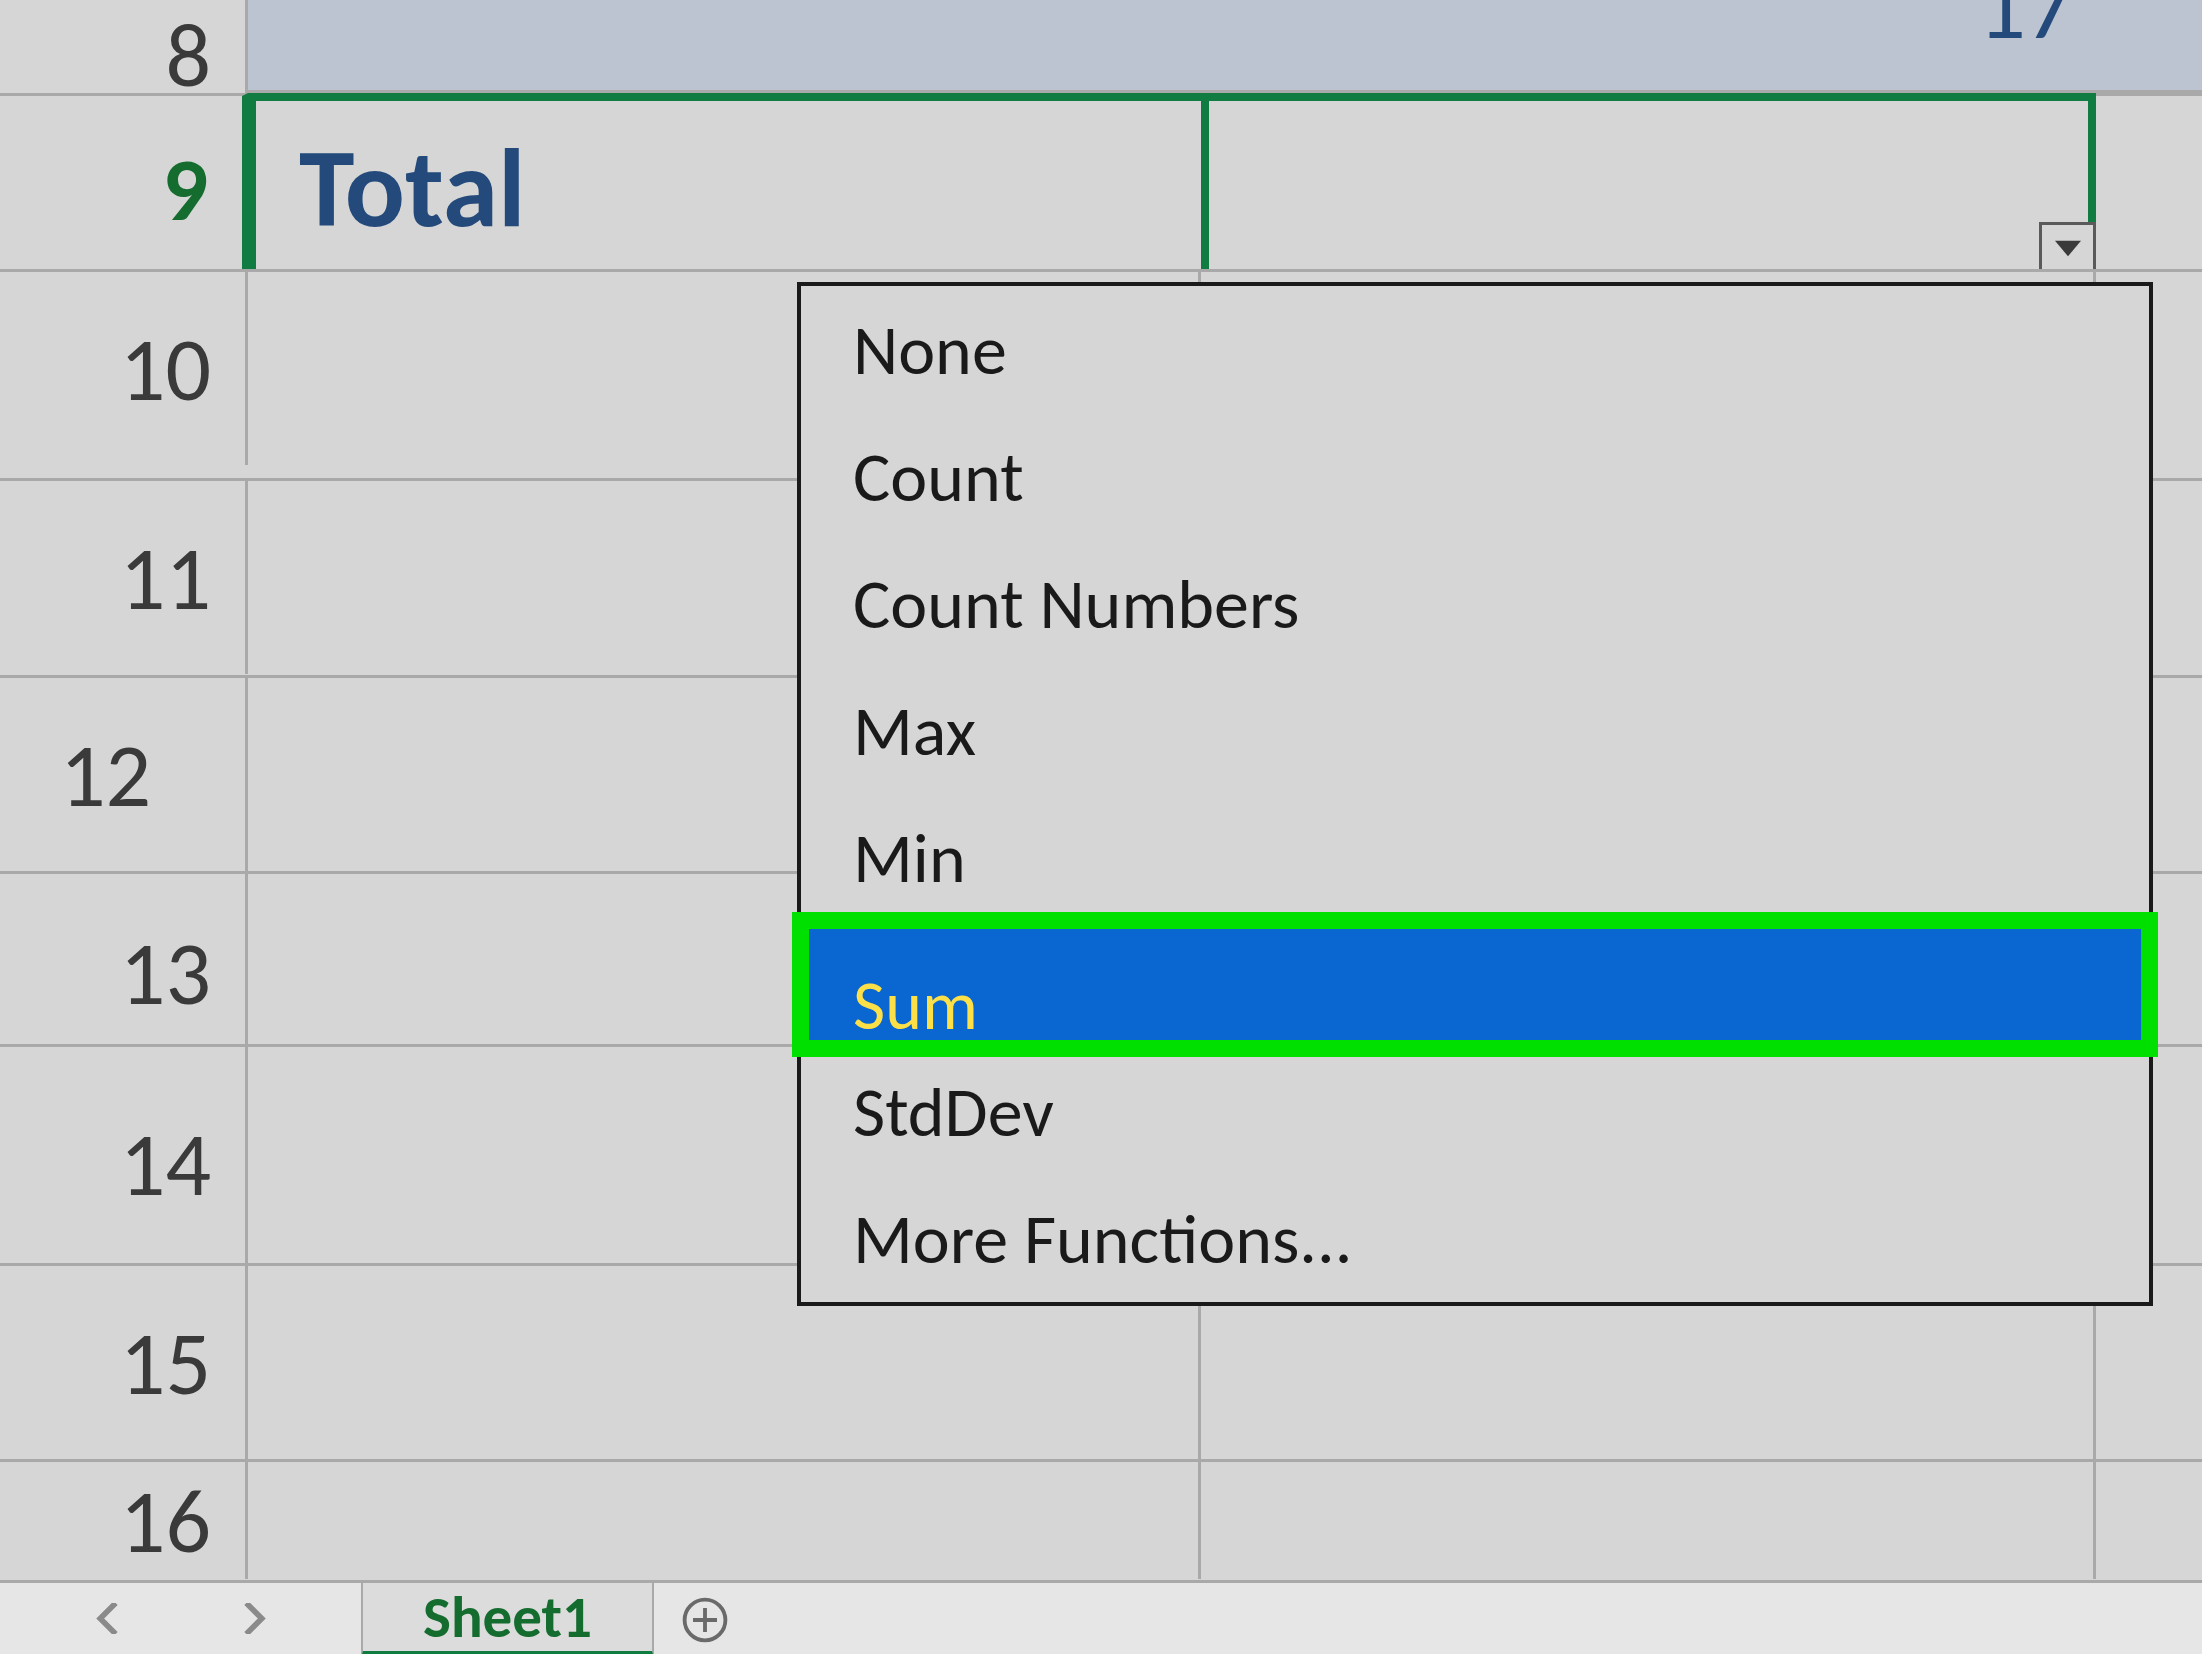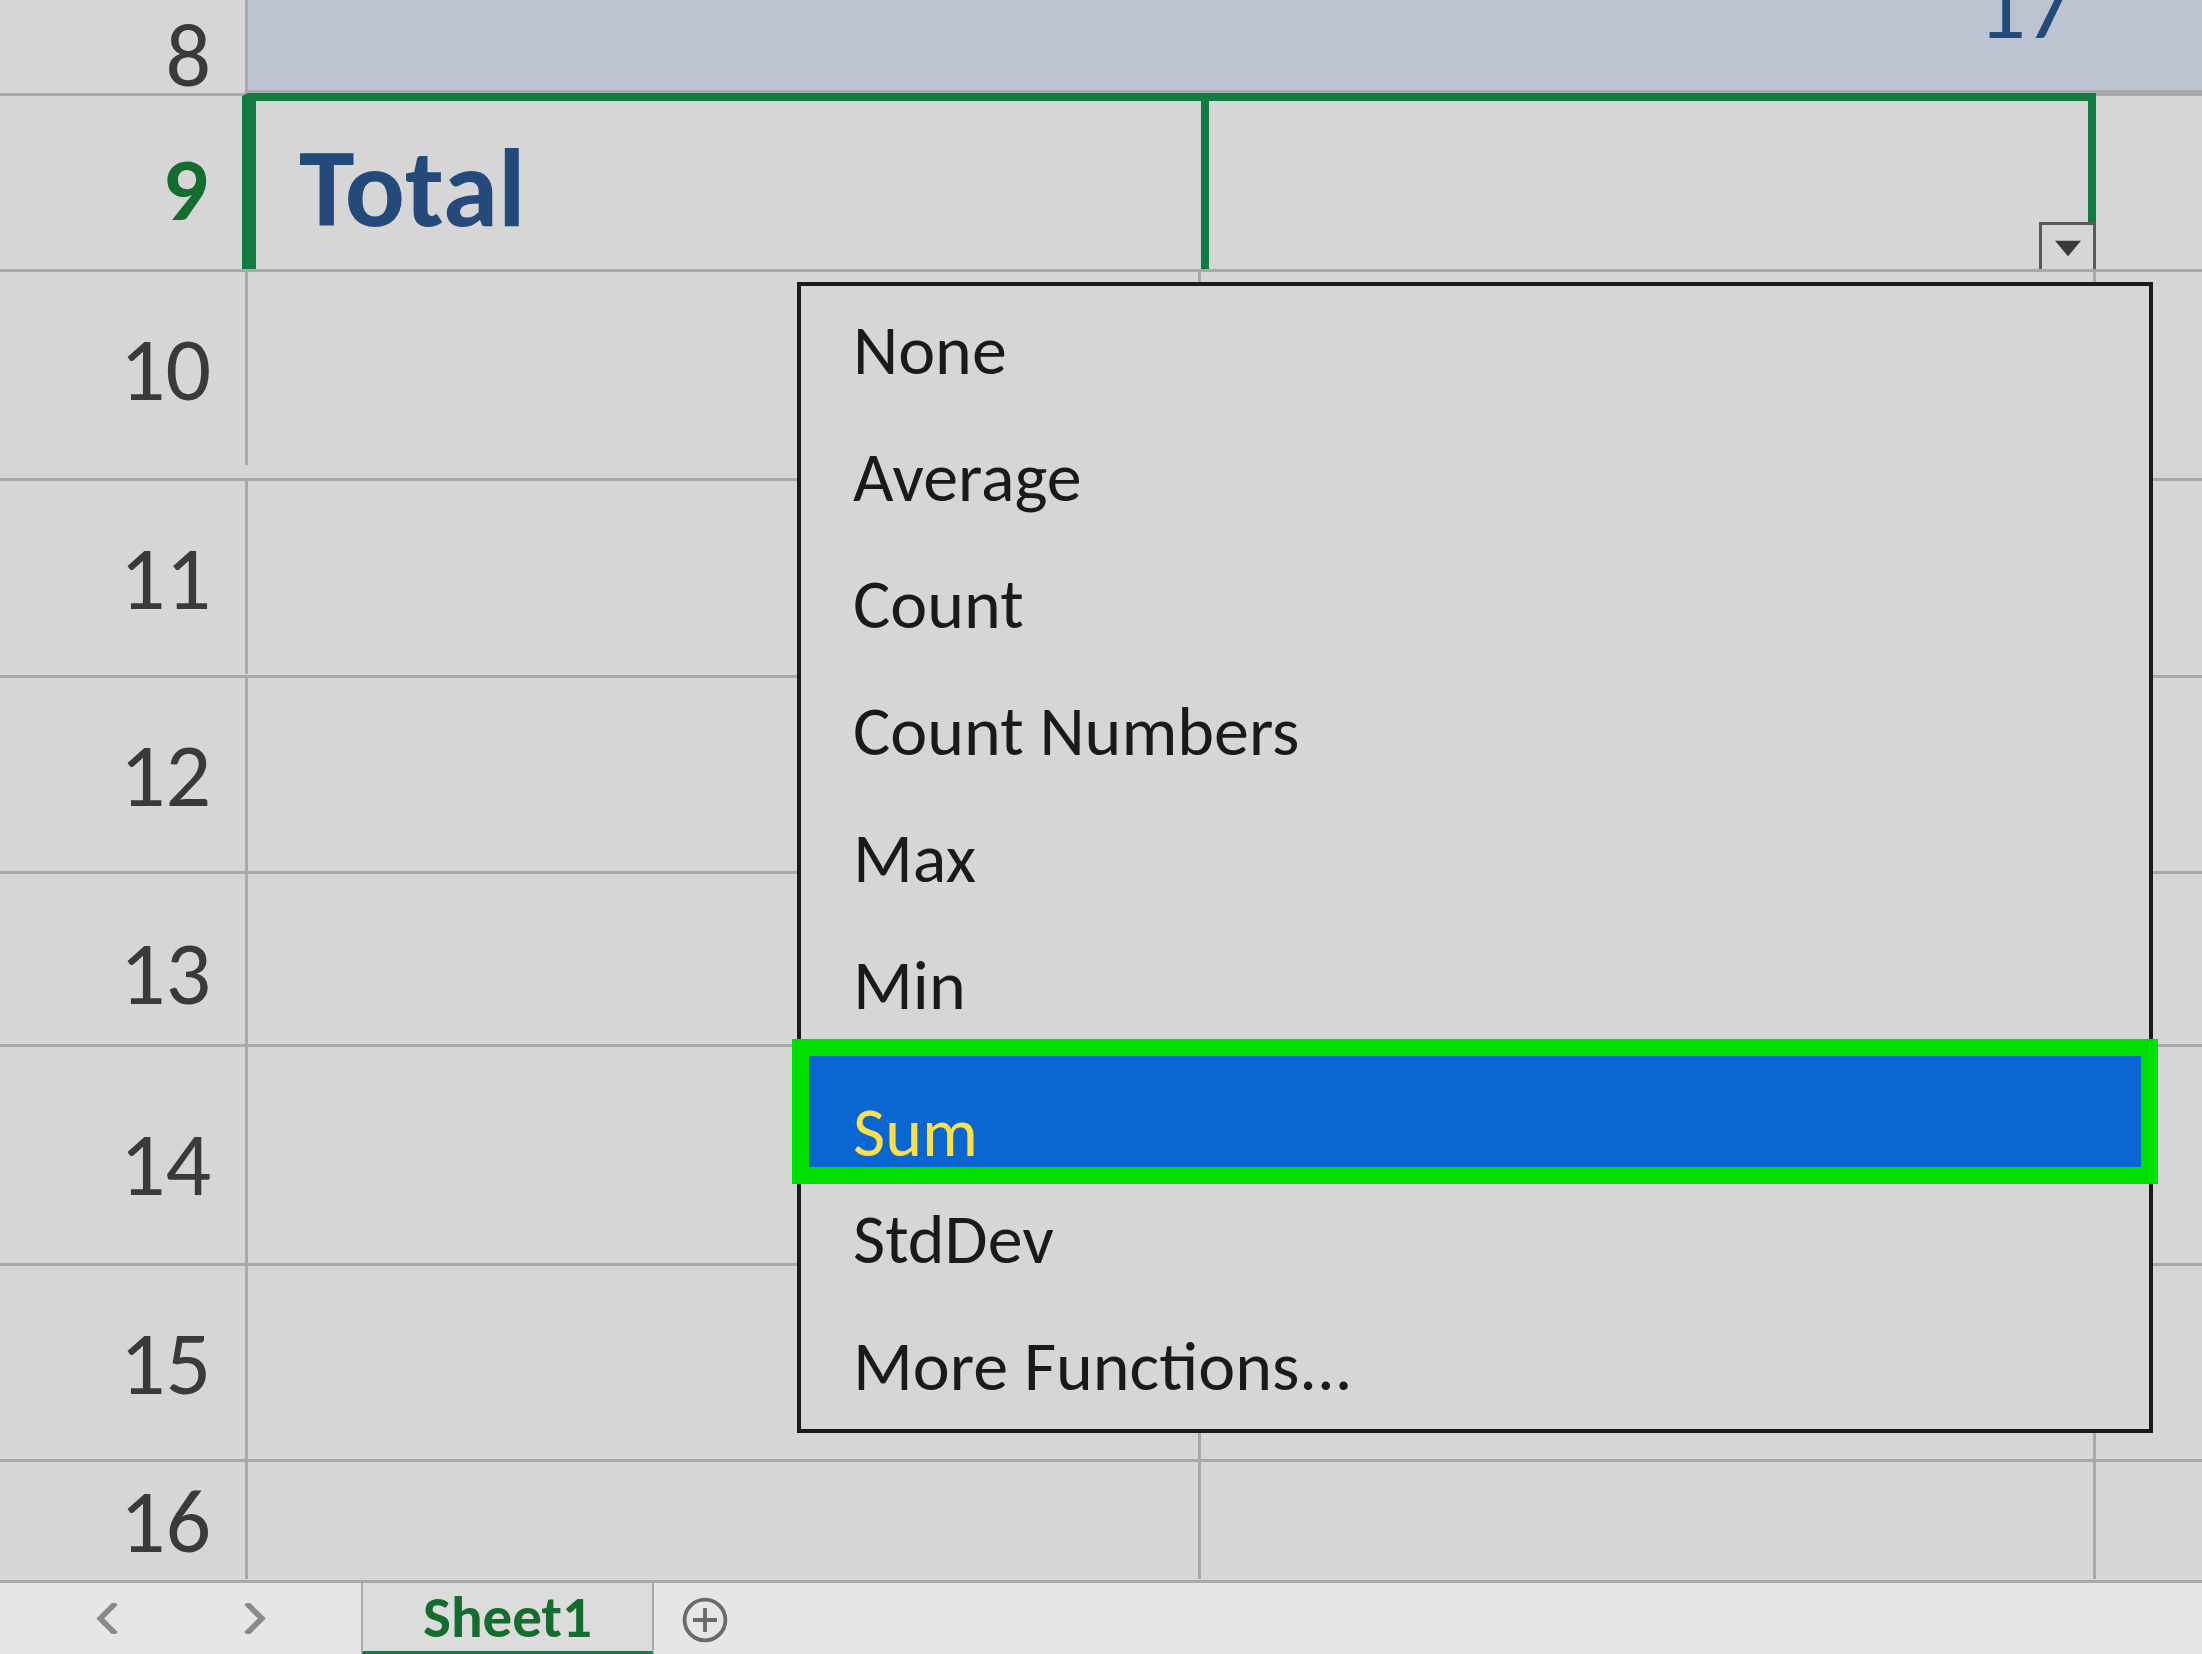--- a/index.html
+++ b/index.html
@@ -51,21 +51,21 @@
   .cell-c-sliver {
     position: absolute;
     left: 2096px;
     right: 0;
     border-top: 3.4px solid #a9a9a9;
     background: #d6d6d6;
   }
   .r9  { top: 93px; height: 189px; }
   .r10 { top: 269px; height: 196px; }
   .r11 { top: 478px; height: 196px; }
-  .r12 { top: 675px; height: 196px; }
+  .r12 { top: 675px; height: 196px; justify-content: center; }
   .r13 { top: 871px; height: 200px; }
   .r14 { top: 1044px; height: 236px; }
   .r15 { top: 1263px; height: 196px; }
   .r16 { top: 1459px; height: 120px; text-align: right; }
 
   
   .r8-body {
     position: absolute;
     top: 0; height: 93px;
     left: 248px; right: 0;
@@ -270,23 +270,20 @@
     </div>
   <div class="cell-a r16"></div>
   <div class="cell-b r16"></div>
   <div class="cell-c-sliver r16"></div>
 
   <div class="dropdown">
     <div class="dd-item">
       <span>None</span>
     </div>
     <div class="dd-item">
-      <span>Average</span>
-    </div>
-    <div class="dd-item">
       <span>Count</span>
     </div>
     <div class="dd-item">
       <span>Count Numbers</span>
     </div>
     <div class="dd-item">
       <span>Max</span>
     </div>
     <div class="dd-item">
       <span>Min</span>

